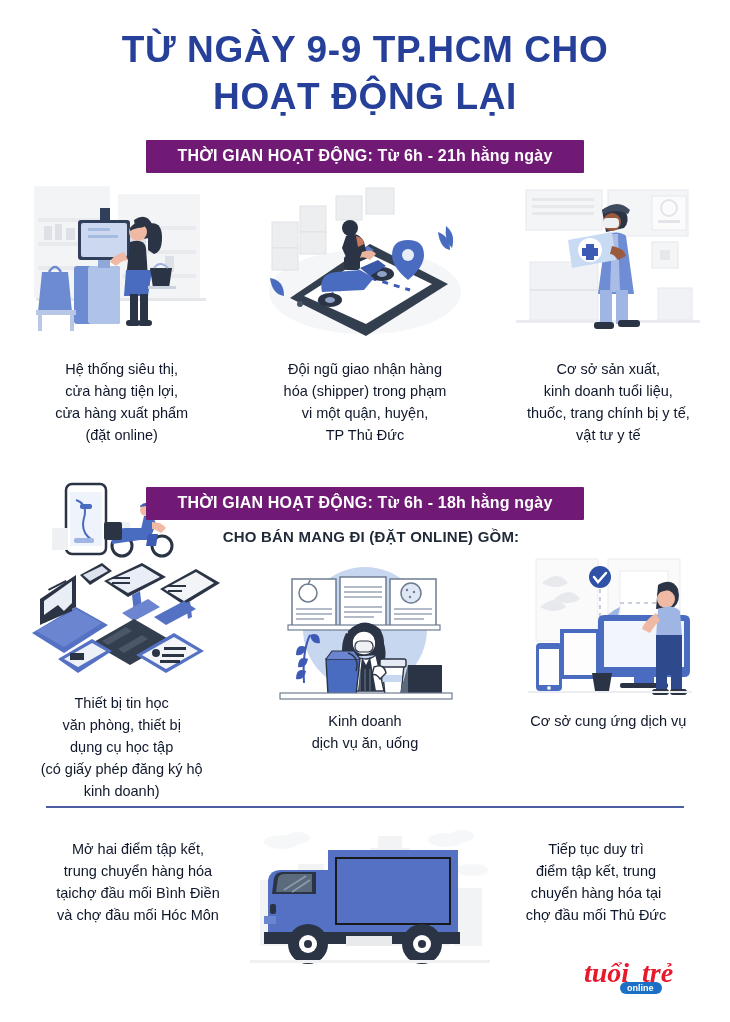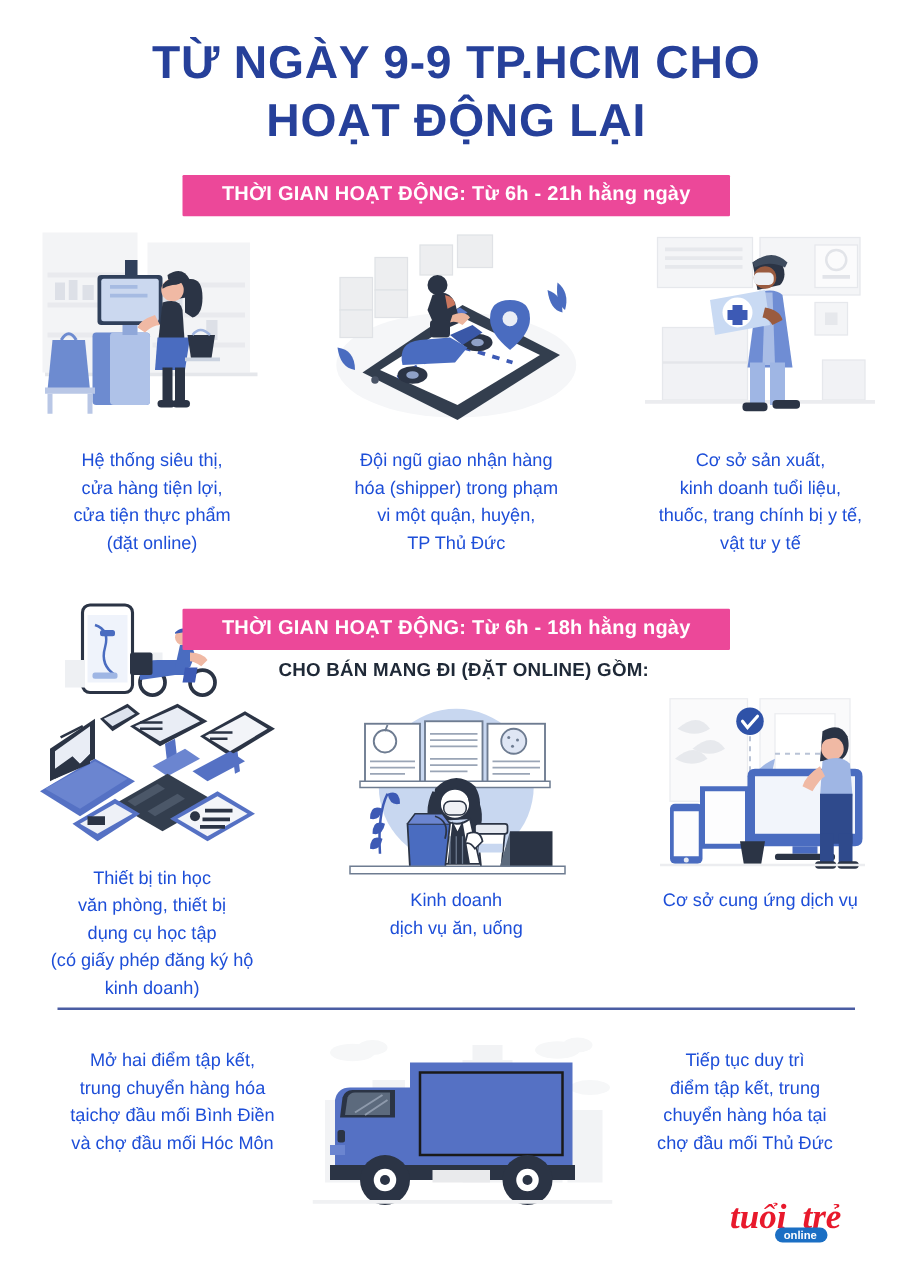--- a/index.html
+++ b/index.html
@@ -17,21 +17,21 @@
     color: #26409A;
     font-weight: bold;
     font-size: 37px;
     letter-spacing: 0.6px;
     line-height: 1.28;
     text-transform: uppercase;
   }
 
   
   .banner {
-    background: #ec4899;
+    background: #701a75;
     color: #ffffff;
     font-weight: bold;
     font-size: 16px;
     letter-spacing: 0.2px;
     text-align: center;
     padding: 7px 0 8px;
     border-radius: 1px;
   }
   #banner1 { position:absolute; left: 146px; top: 140px; width: 438px; }
   #banner2 { position:absolute; left: 146px; top: 487px; width: 438px; }
@@ -44,21 +44,21 @@
     font-size: 15px;
     letter-spacing: .2px;
     margin-left: 12px;
   }
 
   
   .caption {
     text-align: center;
     font-size: 14.5px;
     line-height: 1.52;
-    color: #1d4ed8;
+    color: #0f172a;
   }
 
   
   .row { position: absolute; display: flex; width: 730px; }
   .cell { flex: 1 1 0; display: flex; flex-direction: column; align-items: center; }
   .art { position: relative; }
 
   .divider {
     position: absolute; left: 46px; top: 806px; width: 638px; height: 2px;
     background: #2B4193; opacity: .85;
@@ -225,21 +225,21 @@
         </svg>
       </div>
     </div>
   </div>
 
   <div class="row" style="top:358px;left:0;">
     <div class="cell">
       <div class="caption">
         <div>Hệ thống siêu thị,</div>
         <div>cửa hàng tiện lợi,</div>
-        <div>cửa tiện thực phẩm</div>
+        <div>cửa hàng xuất phẩm</div>
         <div>(đặt online)</div>
       </div>
     </div>
     <div class="cell">
       <div class="caption">
         <div>Đội ngũ giao nhận hàng</div>
         <div>hóa (shipper) trong phạm</div>
         <div>vi một quận, huyện,</div>
         <div>TP Thủ Đức</div>
       </div>

